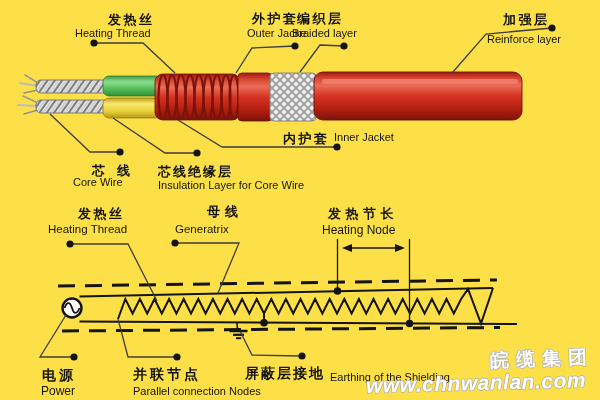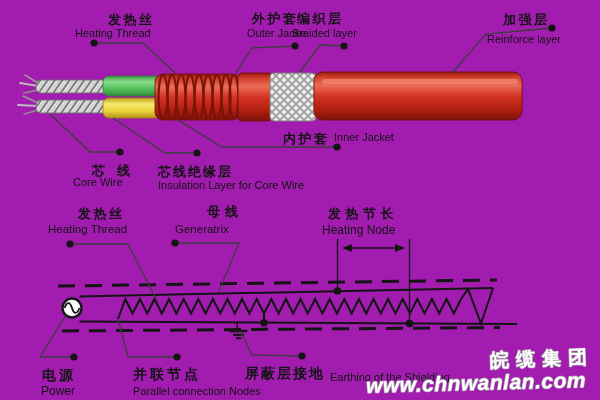--- a/index.html
+++ b/index.html
@@ -1,16 +1,16 @@
 <!DOCTYPE html>
 <html><head>
 <meta charset="utf-8">
 <style>
   html,body{margin:0;padding:0;background:#ffffff;}
-  #stage{position:relative;width:600px;height:400px;background:#a21caf;overflow:hidden;
+  #stage{position:relative;width:600px;height:400px;background:#fde047;overflow:hidden;
          font-family:"Liberation Sans","DejaVu Sans",sans-serif;}
   svg{display:block;}
   text{font-family:"Liberation Sans","DejaVu Sans",sans-serif;fill:#131313;}
   .zh{font-weight:700;}
   .en{font-weight:400;}
   .wm{font-weight:700;fill:#ffffff;paint-order:stroke;stroke-linejoin:round;}
 </style>
 </head>
 <body>
 

